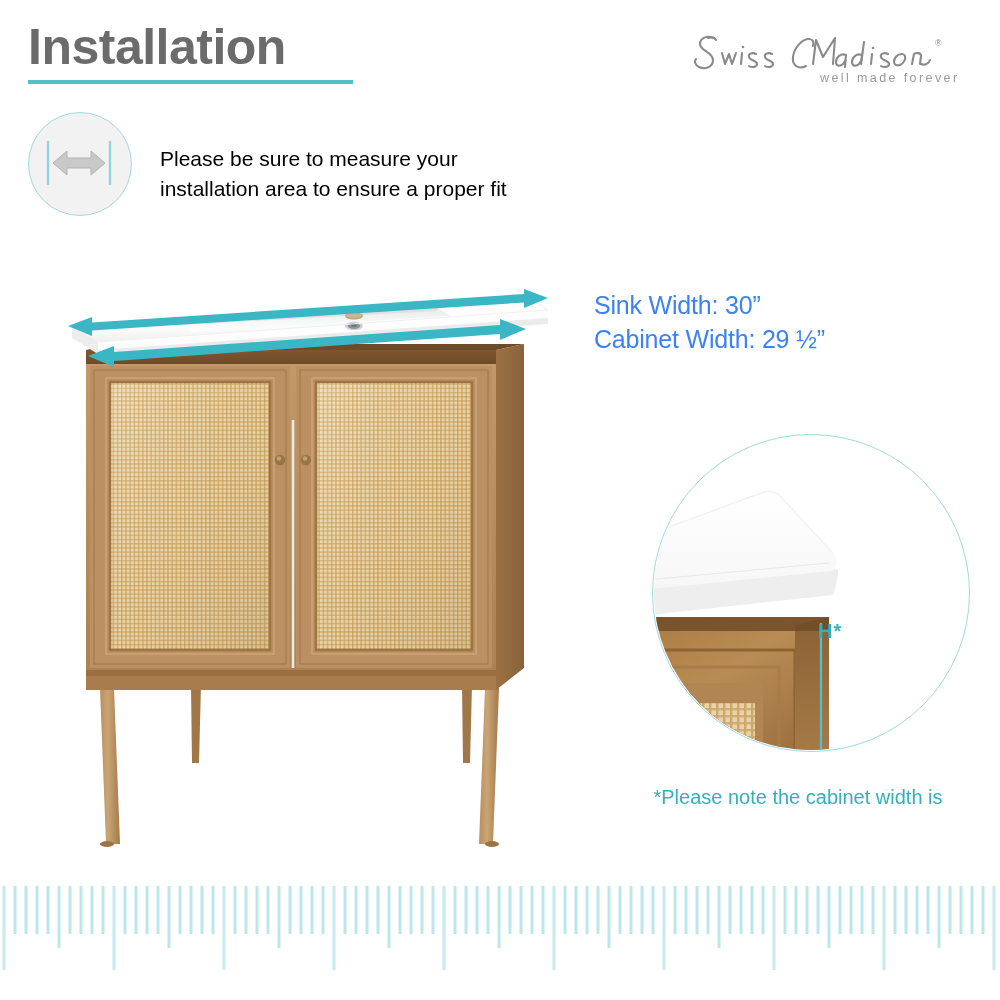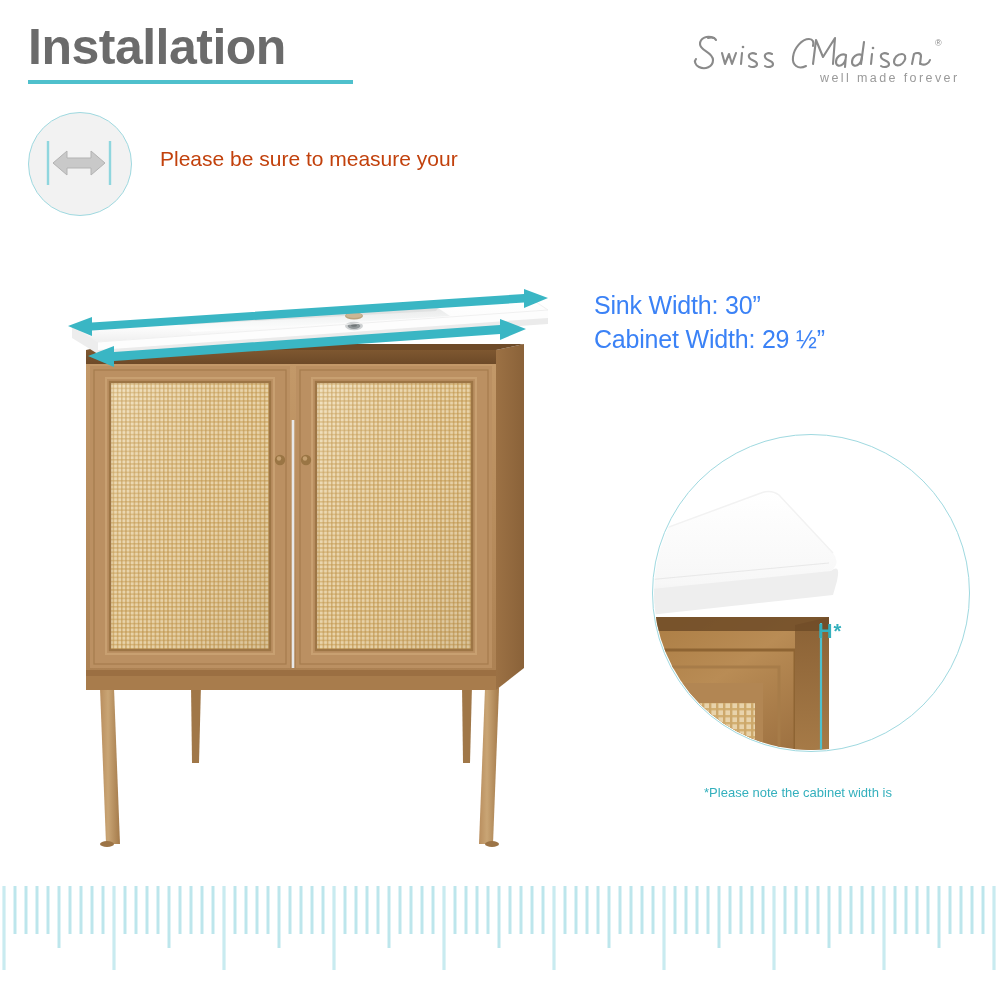--- a/index.html
+++ b/index.html
@@ -24,34 +24,34 @@
   .brand { position: absolute; right: 24px; top: 26px; width: 290px; height: 64px; }
 
   
   .measure-icon {
     position: absolute; left: 28px; top: 112px;
     width: 104px; height: 104px; border-radius: 50%;
     background: #f2f2f2; border: 1.6px solid #9fd9e0;
   }
   .measure-text {
     position: absolute; left: 160px; top: 144px;
-    font-size: 21px; color: #c2410c; line-height: 1.42;
+    font-size: 21px; color: #000000; line-height: 1.42;
   }
 
   
   .spec-block {
     position: absolute; left: 594px; top: 288px;
     font-size: 25px; color: #3b82f6; line-height: 1.36; letter-spacing: -0.2px;
   }
   .spec-block div { white-space: nowrap; }
 
   
   .footnote {
     position: absolute; left: 608px; top: 784px;
-    width: 380px; font-size: 13px; color: #34b0bd;
+    width: 380px; font-size: 20px; color: #34b0bd;
     line-height: 1.33; text-align: center;
   }
 
   
   .h-label {
     position: absolute; left: 818px; top: 620px;
     font-size: 20px; font-weight: bold; color: #34b0bd; letter-spacing: 1px;
   }
 
   
@@ -120,20 +120,21 @@
     <svg width="100" height="100" viewBox="0 0 100 100">
       <line x1="19" y1="28" x2="19" y2="72" stroke="#8fd6de" stroke-width="2.4"></line>
       <line x1="81" y1="28" x2="81" y2="72" stroke="#8fd6de" stroke-width="2.4"></line>
       <g fill="#c9c9c9" stroke="#b3b3b3" stroke-width="1">
         <polygon points="24,50 38,38 38,45 62,45 62,38 76,50 62,62 62,55 38,55 38,62"></polygon>
       </g>
     </svg>
   </div>
   <div class="measure-text">
     <div>Please be sure to measure your</div>
+    <div>installation area to ensure a proper fit</div>
   </div>
 
   <div class="spec-block">
     <div>Sink Width: 30”</div>
     <div>Cabinet Width: 29 ½”</div>
   </div>
 
   <div class="vanity">
     <svg width="500" height="590" viewBox="0 0 500 590">
       <defs>

